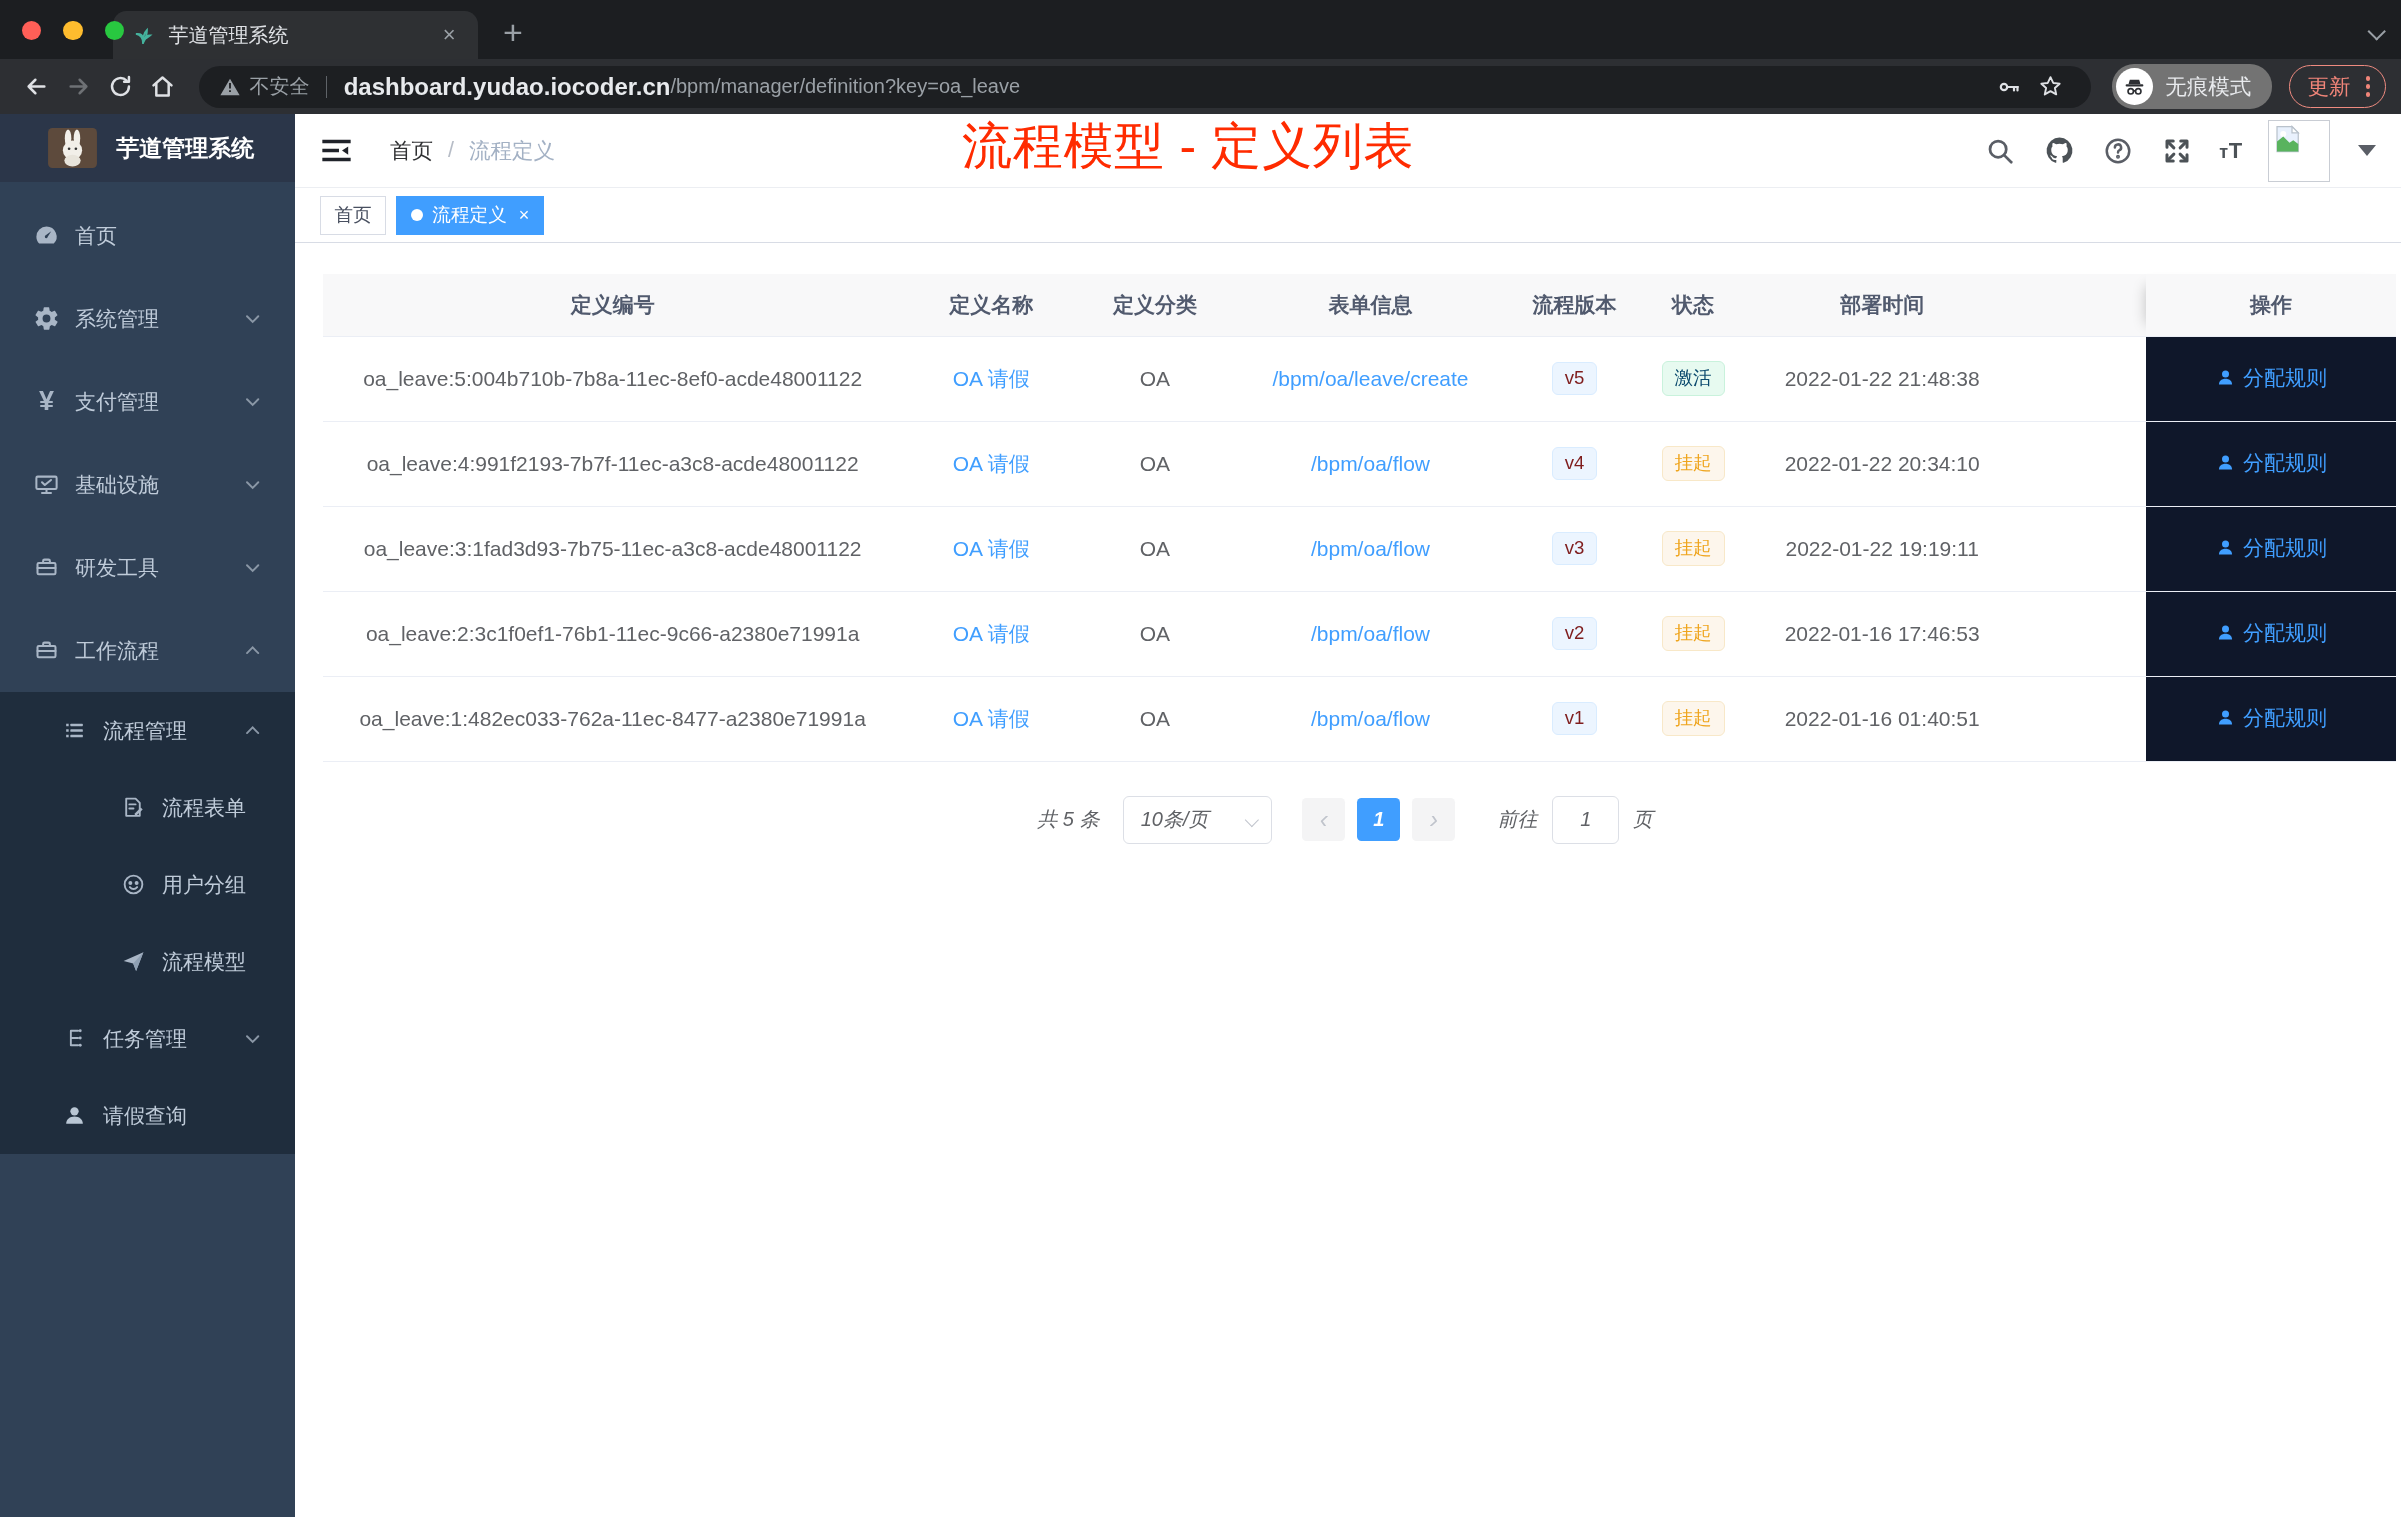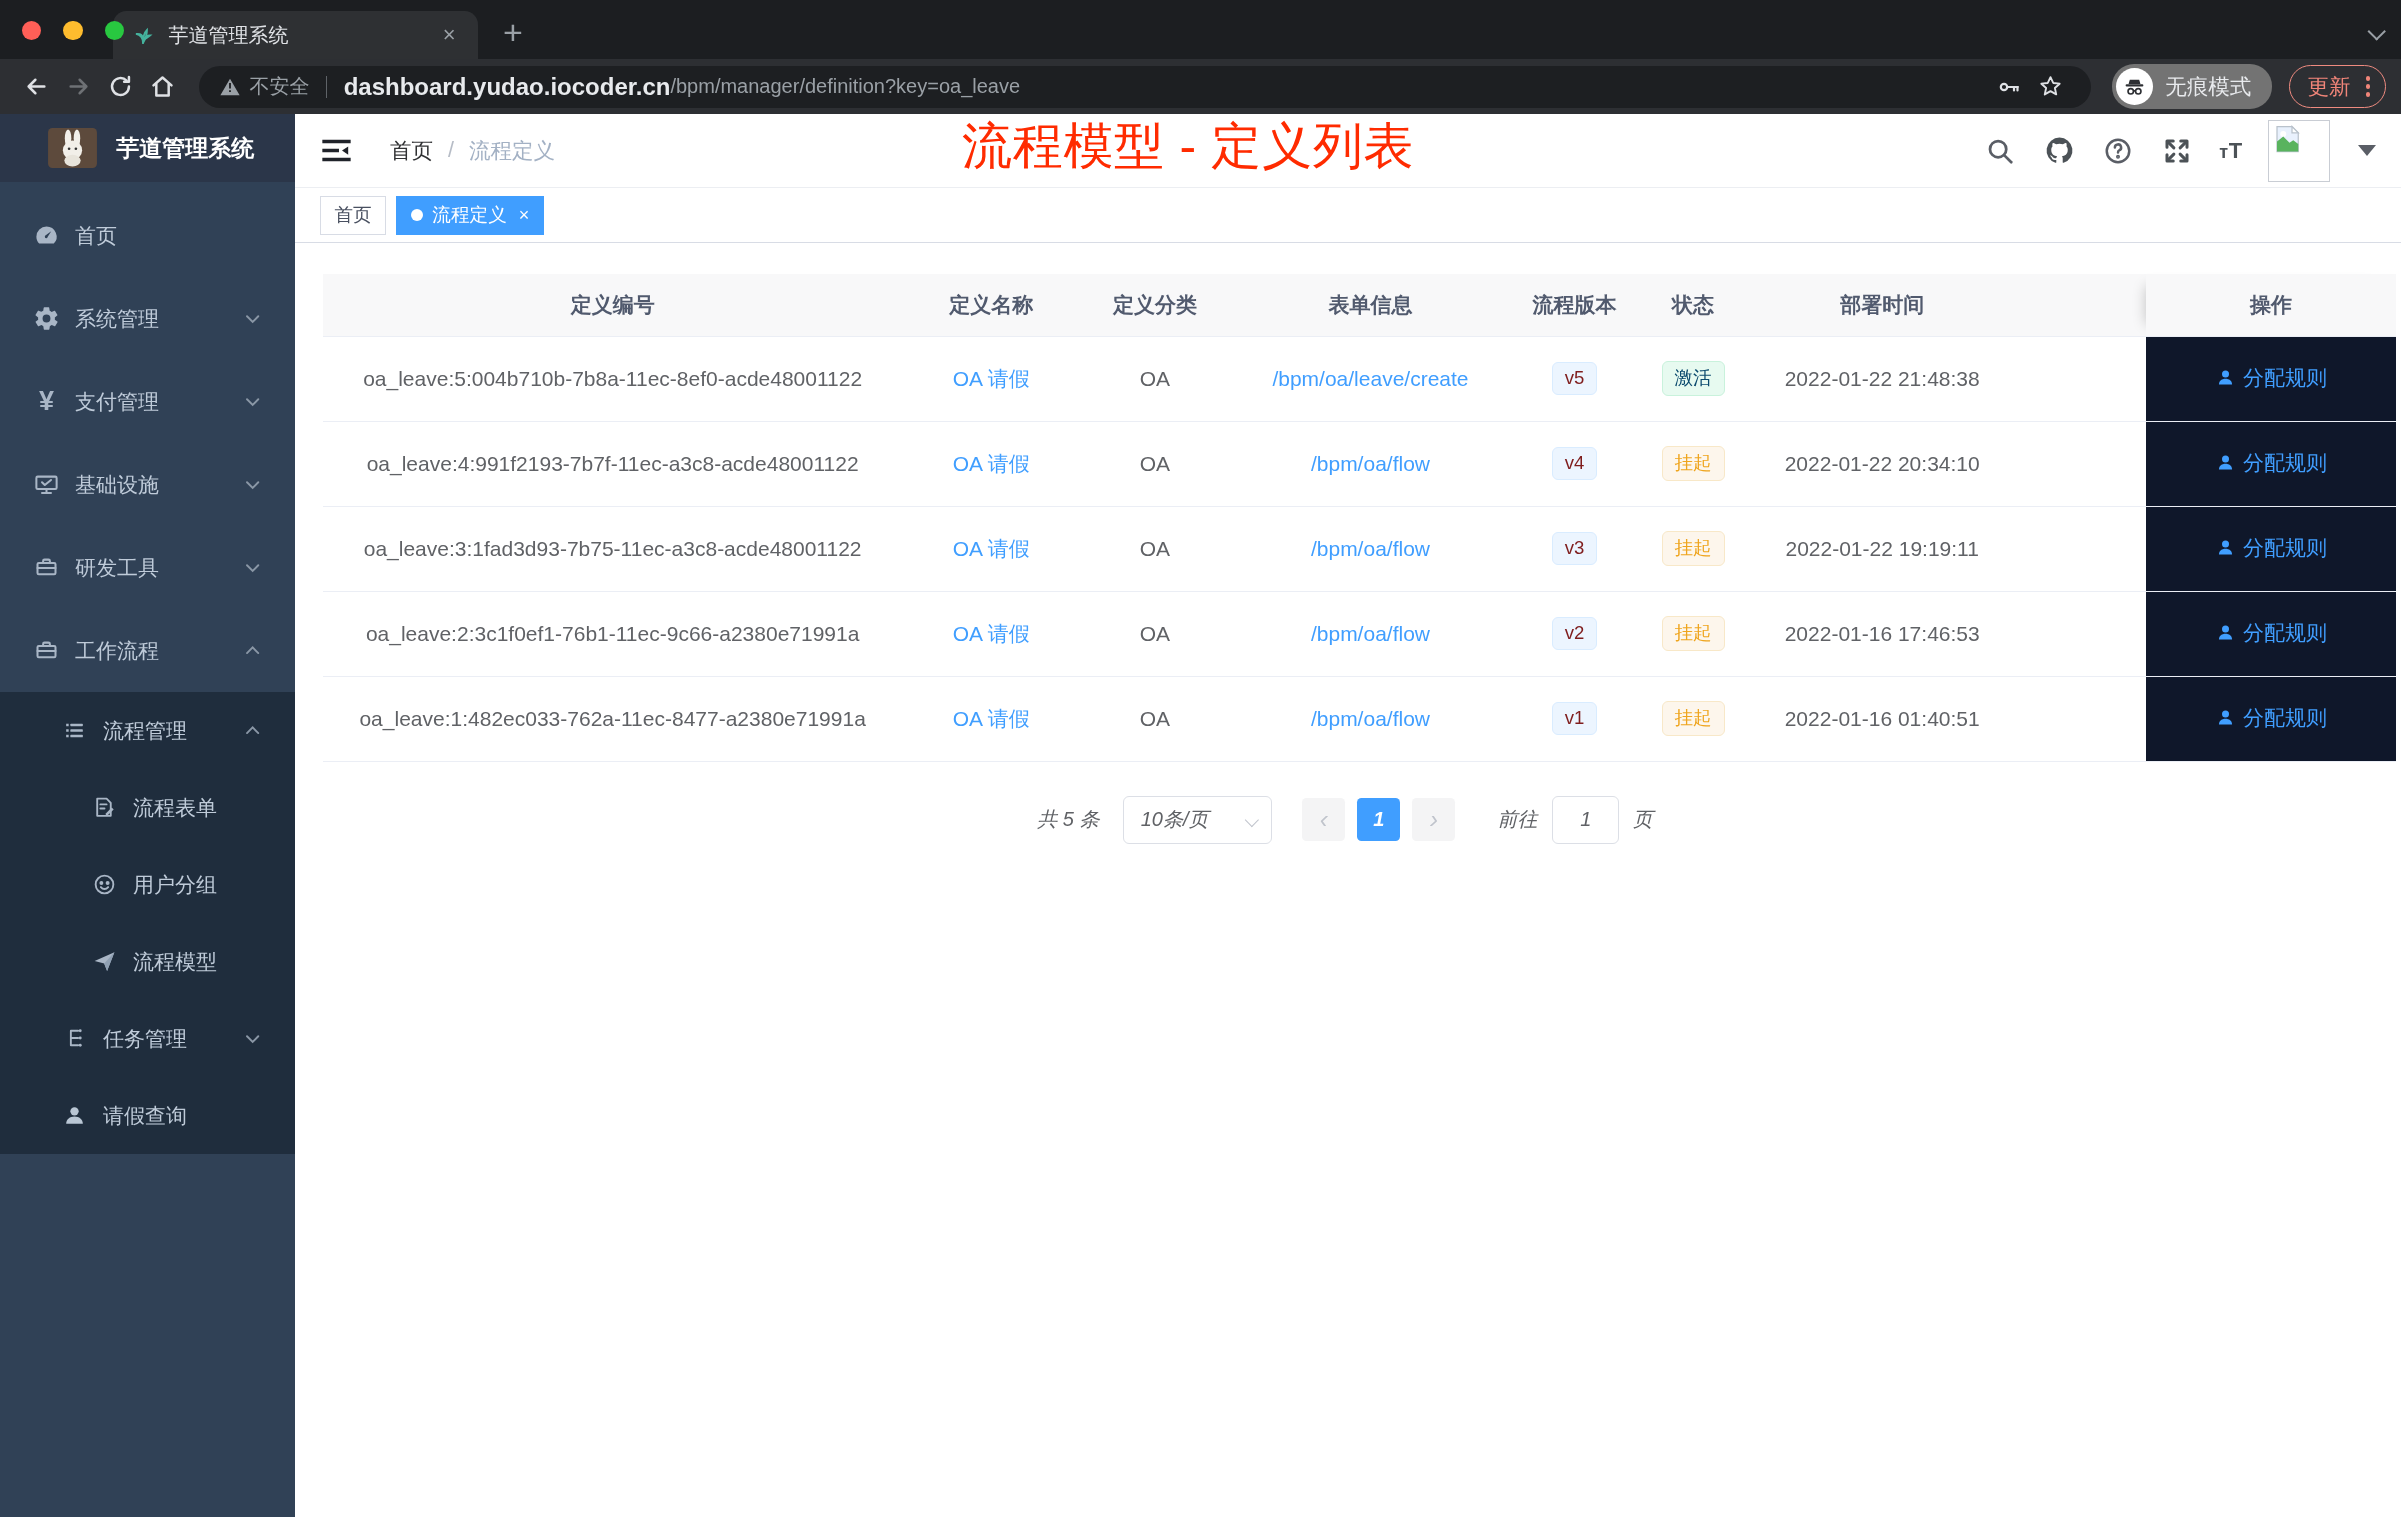--- a/index.html
+++ b/index.html
@@ -50,21 +50,21 @@
   .logo-img { width:49px; height:40px; border-radius:4.5px; overflow:hidden; flex:0 0 auto; }
   .logo-title { color:#fff; font-size:23px; font-weight:700; margin-left:19.3px; white-space:nowrap; }
   .menu { padding-top:12px; }
   .mi { height:83px; display:flex; align-items:center; padding-left:30px; position:relative; font-size:21px; }
   .mi .ic { width:33px; display:flex; justify-content:center; color:#a9b6c6; flex:0 0 auto; }
   .mi .lb { margin-left:12px; white-space:nowrap; }
   .chev { position:absolute; right:33px; width:19.3px; height:19.3px; }
   .chev svg { display:block; }
   .submenu { background:#1f2d3d; }
   .submenu .mi { height:77px; padding-left:58px; }
-  .submenu .mi.nested { padding-left:88px; }
+  .submenu .mi.nested { padding-left:88px;margin-left:29px; }
 
   
   .main { flex:1; display:flex; flex-direction:column; background:#fff; min-width:0; }
   .navbar { height:74px; display:flex; align-items:center; padding:0 25px; border-bottom:0.7px solid #eceef2; }
   .hamb { width:33px; height:33px; display:flex; align-items:center; }
   .crumbs { margin-left:37px; font-size:21.5px; display:flex; align-items:center; }
   .crumb-home { color:#303133; }
   .crumb-sep { color:#b6bcc6; margin:0 15px; }
   .crumb-cur { color:#a3b1c4; }
   .nav-right { margin-left:auto; display:flex; align-items:center; gap:25px; }

